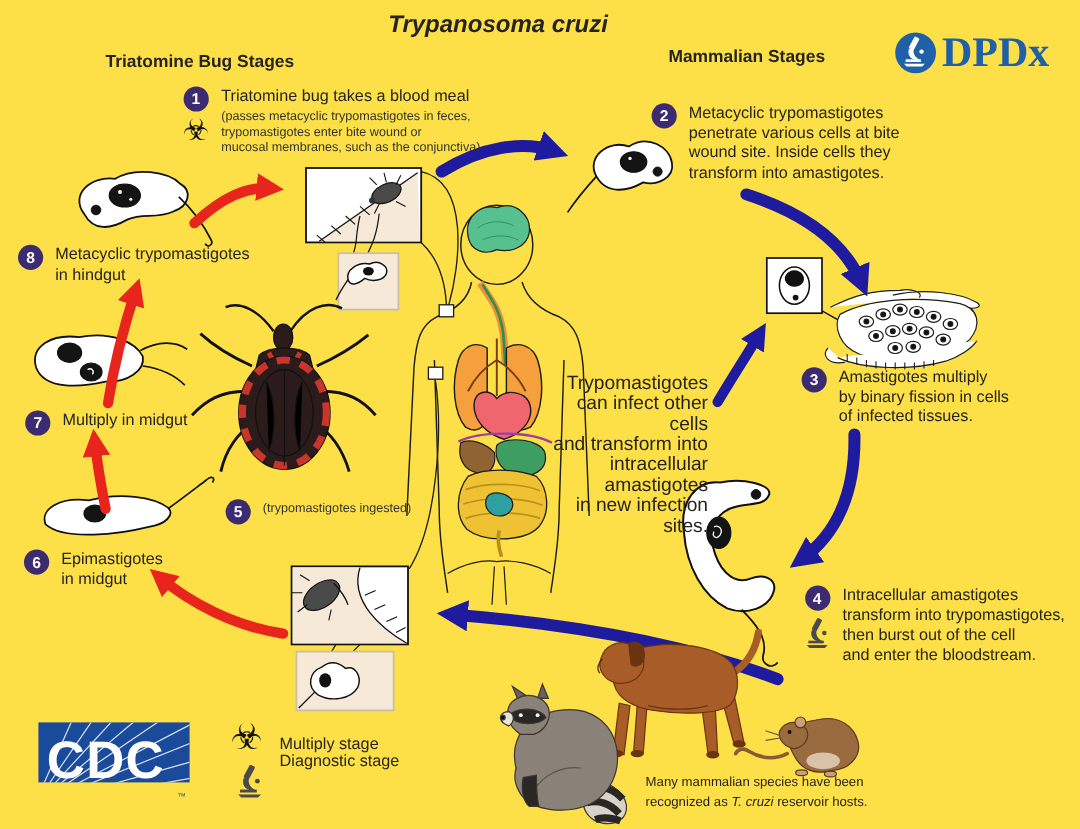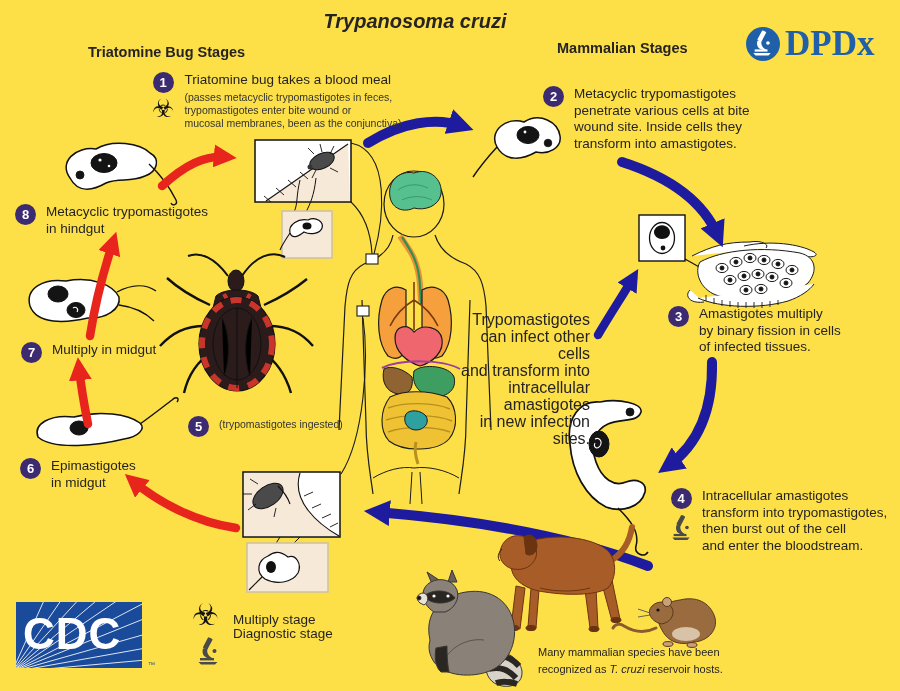--- a/index.html
+++ b/index.html
@@ -10,21 +10,21 @@
   .step{display:flex;align-items:flex-start;gap:10px}
   .numcol{display:flex;flex-direction:column;align-items:center;gap:3px}
   .num{width:21px;height:21px;border-radius:50%;background:#3D2B71;color:#fff;
        font-size:13px;font-weight:bold;display:flex;align-items:center;justify-content:center;flex:0 0 auto}
   .lbl{font-size:13.5px;line-height:16.5px;white-space:pre-line}
   .sub{font-size:10.5px;line-height:13px;white-space:pre-line;margin-top:2px;color:#333}
   .bio{font-family:"DejaVu Sans","Liberation Sans",sans-serif;color:#141414}
   .note{font-size:16px;line-height:17px;white-space:pre-line;text-align:right}
   .legendlbl{font-size:13.5px}
   .resv{font-size:11px;line-height:16.5px}
-  .cdcbox{position:absolute;left:16px;top:602px;width:126px;height:66px;background:#1A4B9B;overflow:hidden}
+  .cdcbox{position:absolute;left:32px;top:602px;width:126px;height:50px;background:#1A4B9B;overflow:hidden}
   .cdctext{position:absolute;left:7px;top:6px;font-size:44px;font-weight:bold;color:#ffffff;
            letter-spacing:1px;line-height:52px;font-family:"Liberation Sans",sans-serif}
   .tm{position:absolute;left:148px;top:661px;font-size:7px;color:#1A4B9B}
   .dpdx{position:absolute;left:744px;top:25px;display:flex;align-items:center;gap:3px}
   .dpdxtext{font-family:"Liberation Serif",serif;font-weight:bold;font-size:35px;line-height:36px;color:#2060A8}
   svg{display:block}
   #art{position:absolute;left:0;top:0}
   .txt{position:absolute;z-index:5}
 </style>
 </head>
@@ -292,21 +292,21 @@
 
   <div class="txt step" style="left:152px;top:72px;width:300px">
     <div class="numcol">
       <span class="num">1</span>
       <span class="bio" style="font-size:25px;line-height:26px">☣</span>
     </div>
     <div>
       <div class="lbl">Triatomine bug takes a blood meal</div>
       <div class="sub">(passes metacyclic trypomastigotes in feces,
 trypomastigotes enter bite wound or
-mucosal membranes, been as the conjunctiva)</div>
+mucosal membranes, such as the conjunctiva)</div>
     </div>
   </div>
 
   <div class="txt step" style="left:543px;top:86px;width:240px">
     <span class="num">2</span>
     <div class="lbl">Metacyclic trypomastigotes
 penetrate various cells at bite
 wound site.  Inside cells they
 transform into amastigotes.</div>
   </div>

